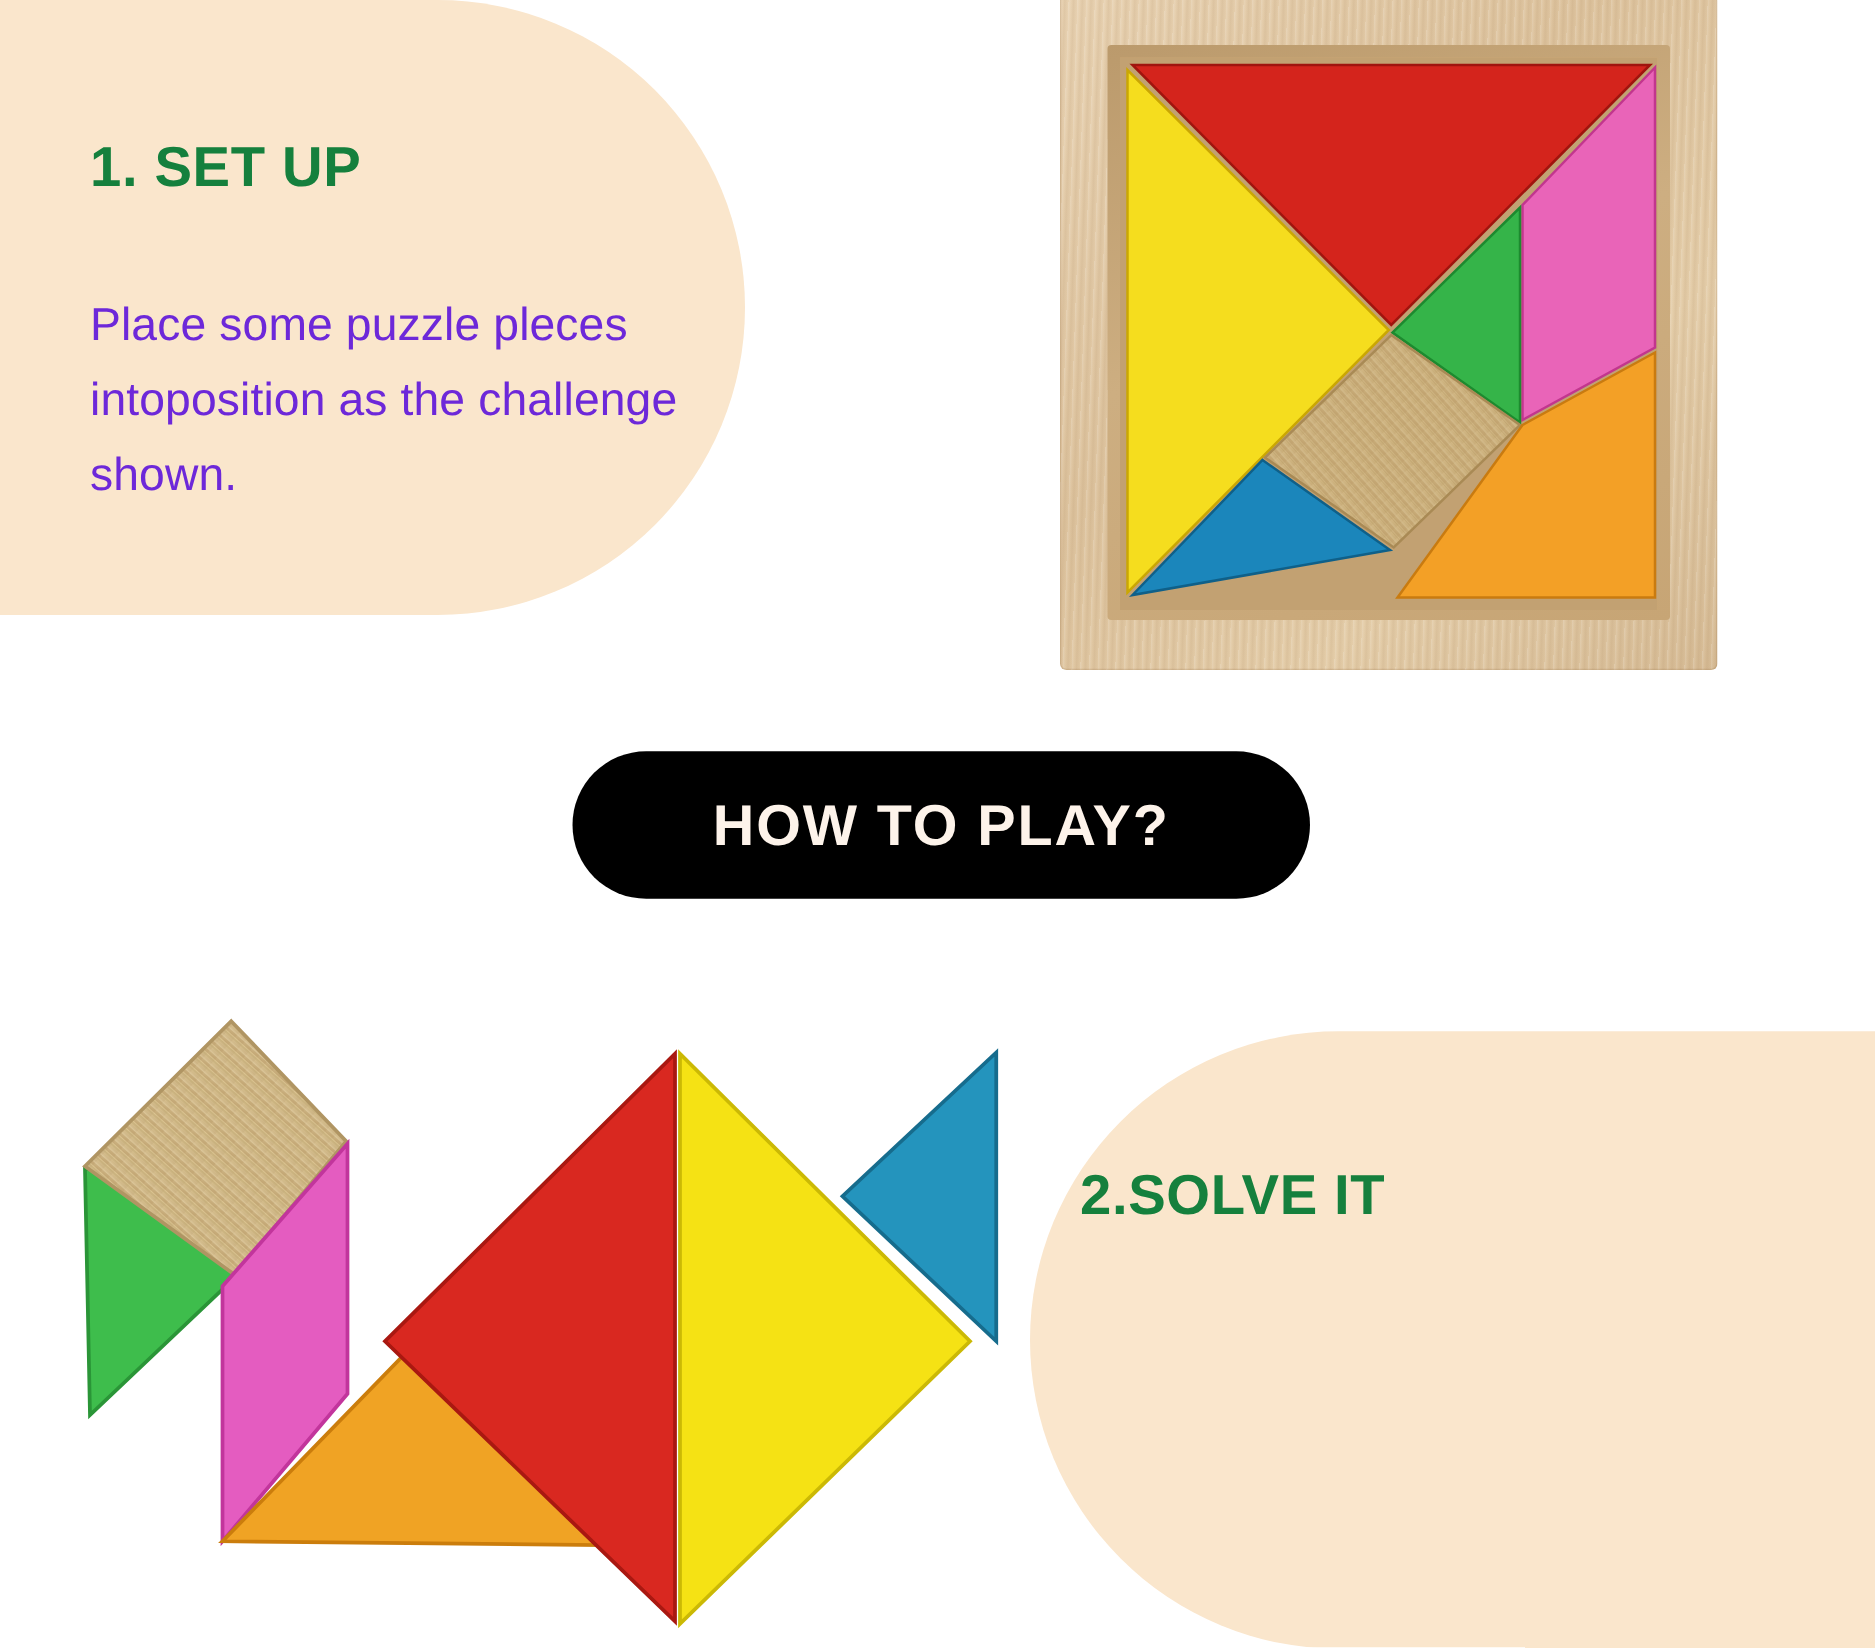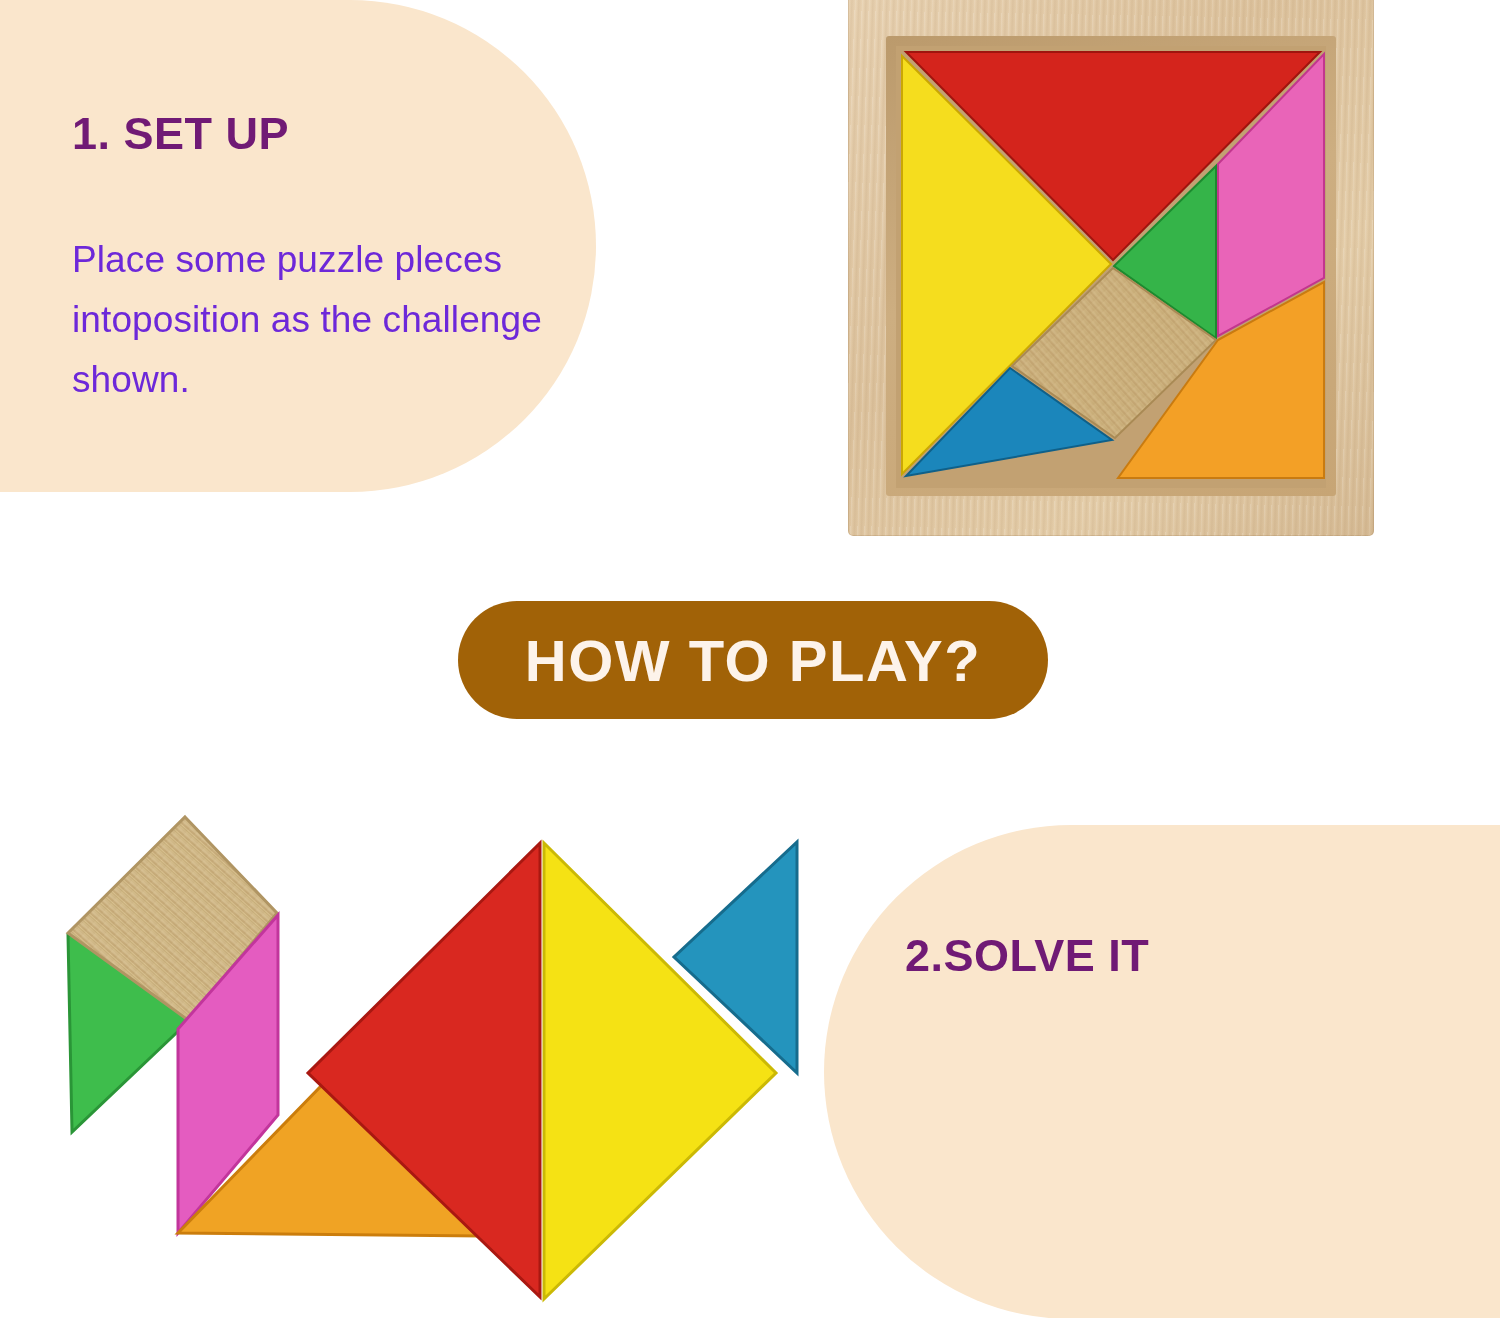--- a/index.html
+++ b/index.html
@@ -35,53 +35,53 @@
     left: 824px;
     top: 825px;
     width: 876px;
     height: 494px;
     border-radius: 247px 0 0 247px;
   }
 
   
   .step-title {
     position: absolute;
-    color: #701a75;
+    color: #15803d;
     font-size: 45px;
     font-weight: bold;
     letter-spacing: 0.5px;
     white-space: nowrap;
   }
   .step-body {
     position: absolute;
     color: #6d28d9;
     font-size: 37px;
     font-weight: 400;
     line-height: 1.62;
     letter-spacing: 0.1px;
   }
   #title-setup  { left: 72px;  top: 108px; }
   #body-setup   { left: 72px;  top: 230px; width: 580px; }
-  #title-solve  { left: 905px; top: 930px; }
+  #title-solve  { left: 864px; top: 930px; }
   #body-solve   { left: 903px; top: 1050px; width: 570px; }
 
   
   #how-to-play {
     position: absolute;
     left: 458px;
     top: 601px;
     width: 590px;
     height: 118px;
-    background: #a16207;
+    background: #000000;
     border-radius: 59px;
     display: flex;
     align-items: center;
     justify-content: center;
     color: #fdf3ea;
-    font-size: 58px;
+    font-size: 46px;
     font-weight: bold;
     letter-spacing: 1.5px;
     border: none;
     cursor: pointer;
     box-sizing: border-box;
     padding: 0;
   }
 
   
   #framed-tangram {

